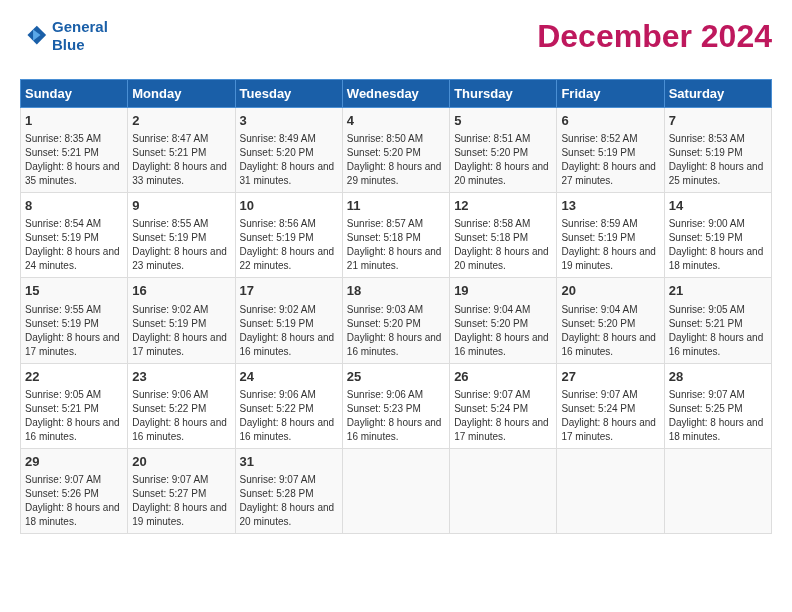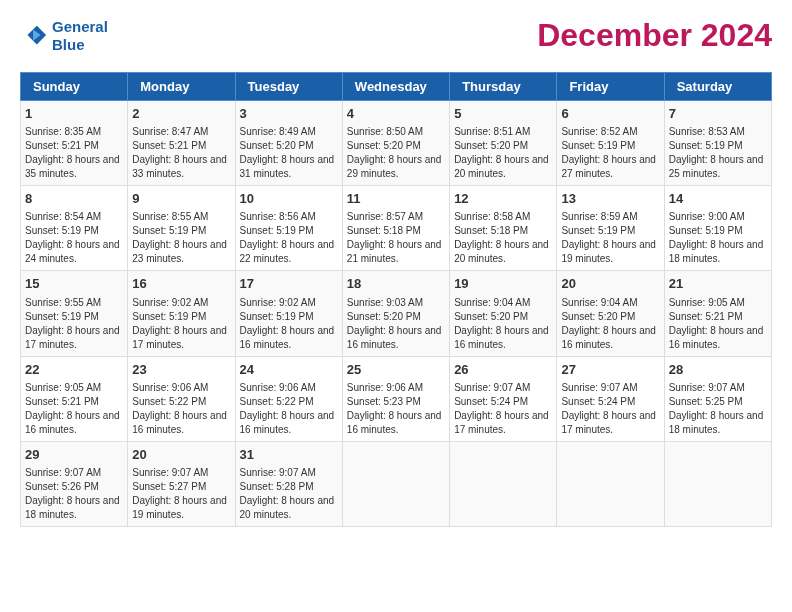--- a/index.html
+++ b/index.html
@@ -9,23 +9,23 @@
       width: 792px;
       height: 612px;
       overflow: hidden;
     }
     .container {
       width: 792px;
       padding: 18px 20px 10px 20px;
     }
     .header {
       display: flex;
-      align-items: center;
+      align-items: flex-end;
       justify-content: space-between;
-      margin-bottom: 18px;
+      margin-bottom: 25px;
       gap: 48px;
     }
     .logo {
       display: flex;
       align-items: center;
       gap: 4px;
     }
     .logo-text {
       font-size: 15px;
       font-weight: bold;
@@ -52,21 +52,21 @@
     }
     table {
       width: 100%;
       border-collapse: collapse;
     }
     thead tr {
       background-color: #1a5fa8;
       color: #fff;
     }
     thead th {
-      padding: 6px 12px;
+      padding: 6px 4px;
       font-size: 13px;
       font-weight: bold;
       text-align: left;
       border: 1px solid #4a8fd4;
     }
     tbody tr {
       border-bottom: 1px solid #ccc;
     }
     tbody tr:nth-child(odd) {
       background: #f9f9f9;

